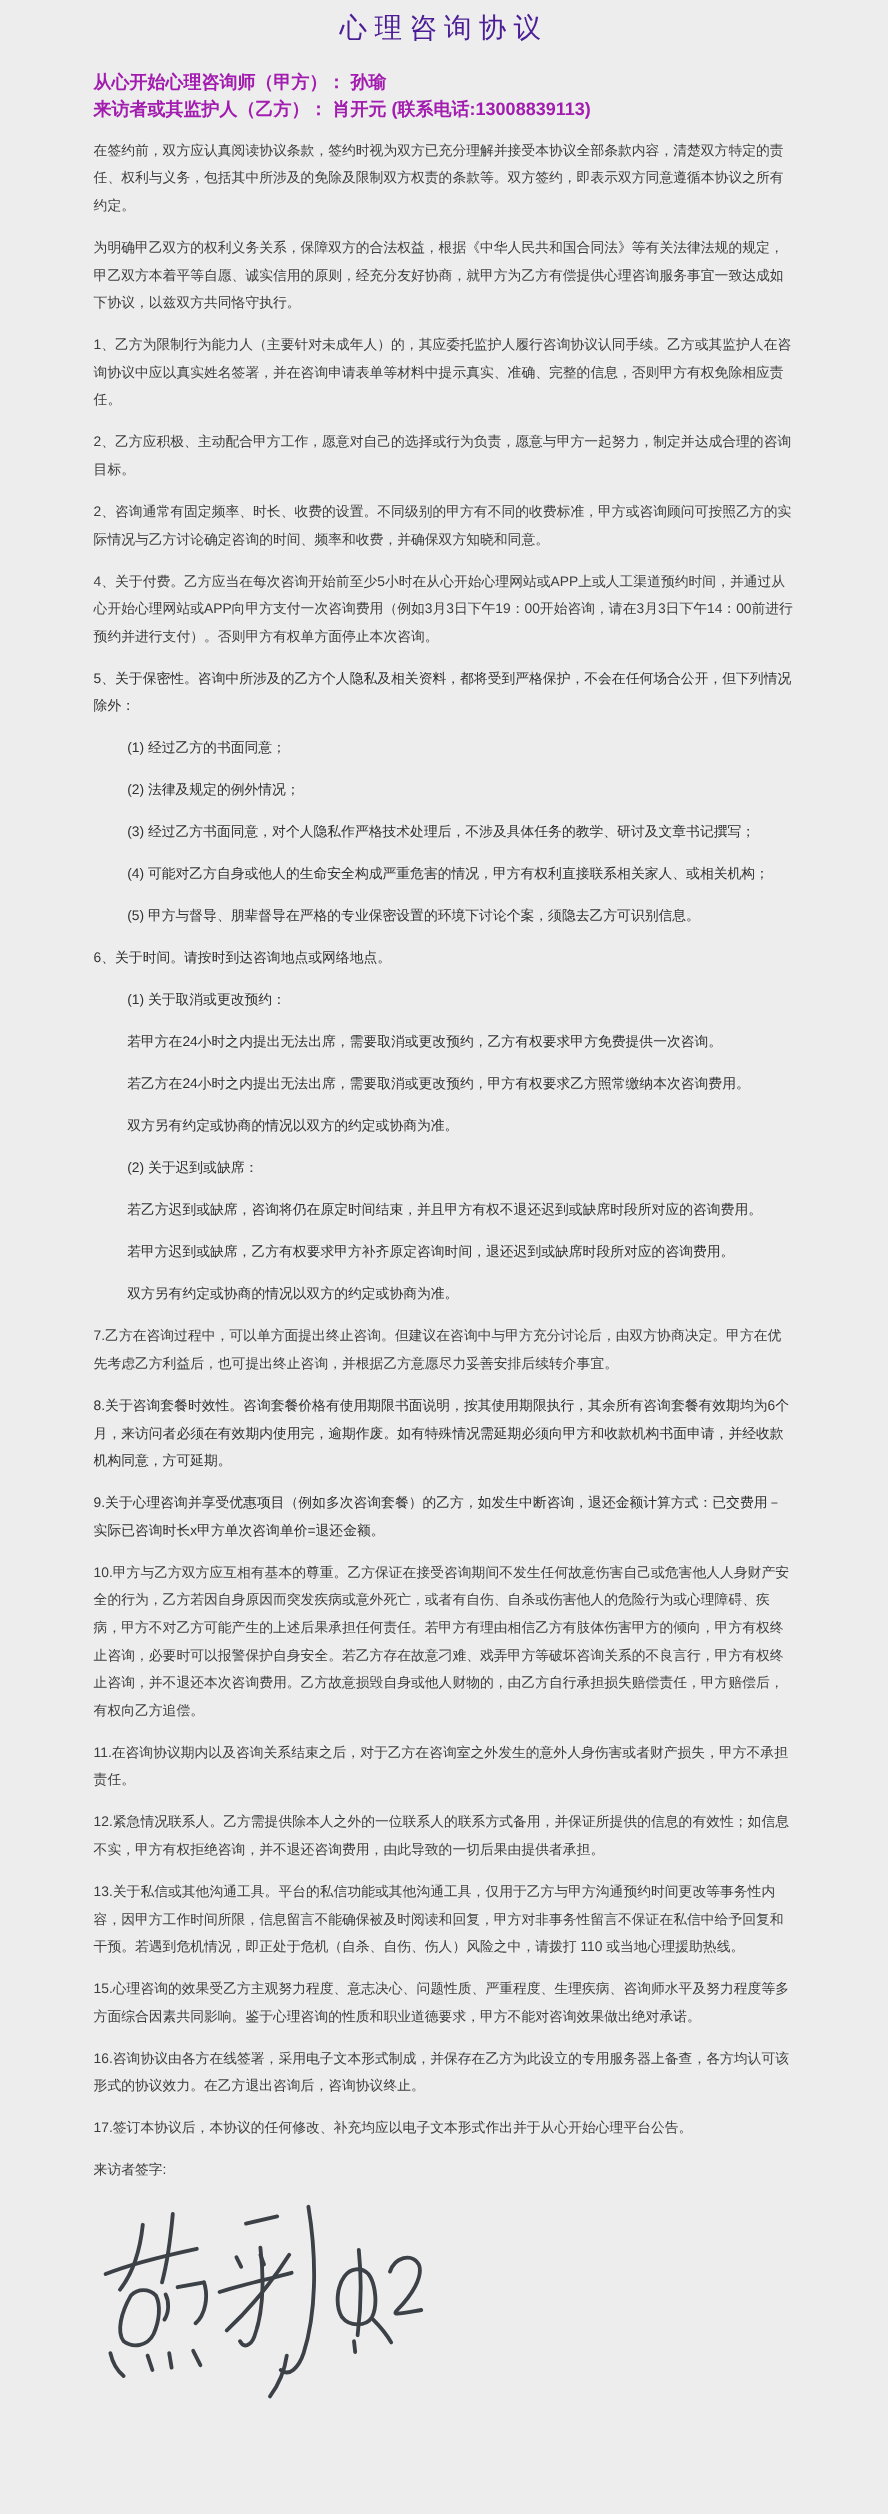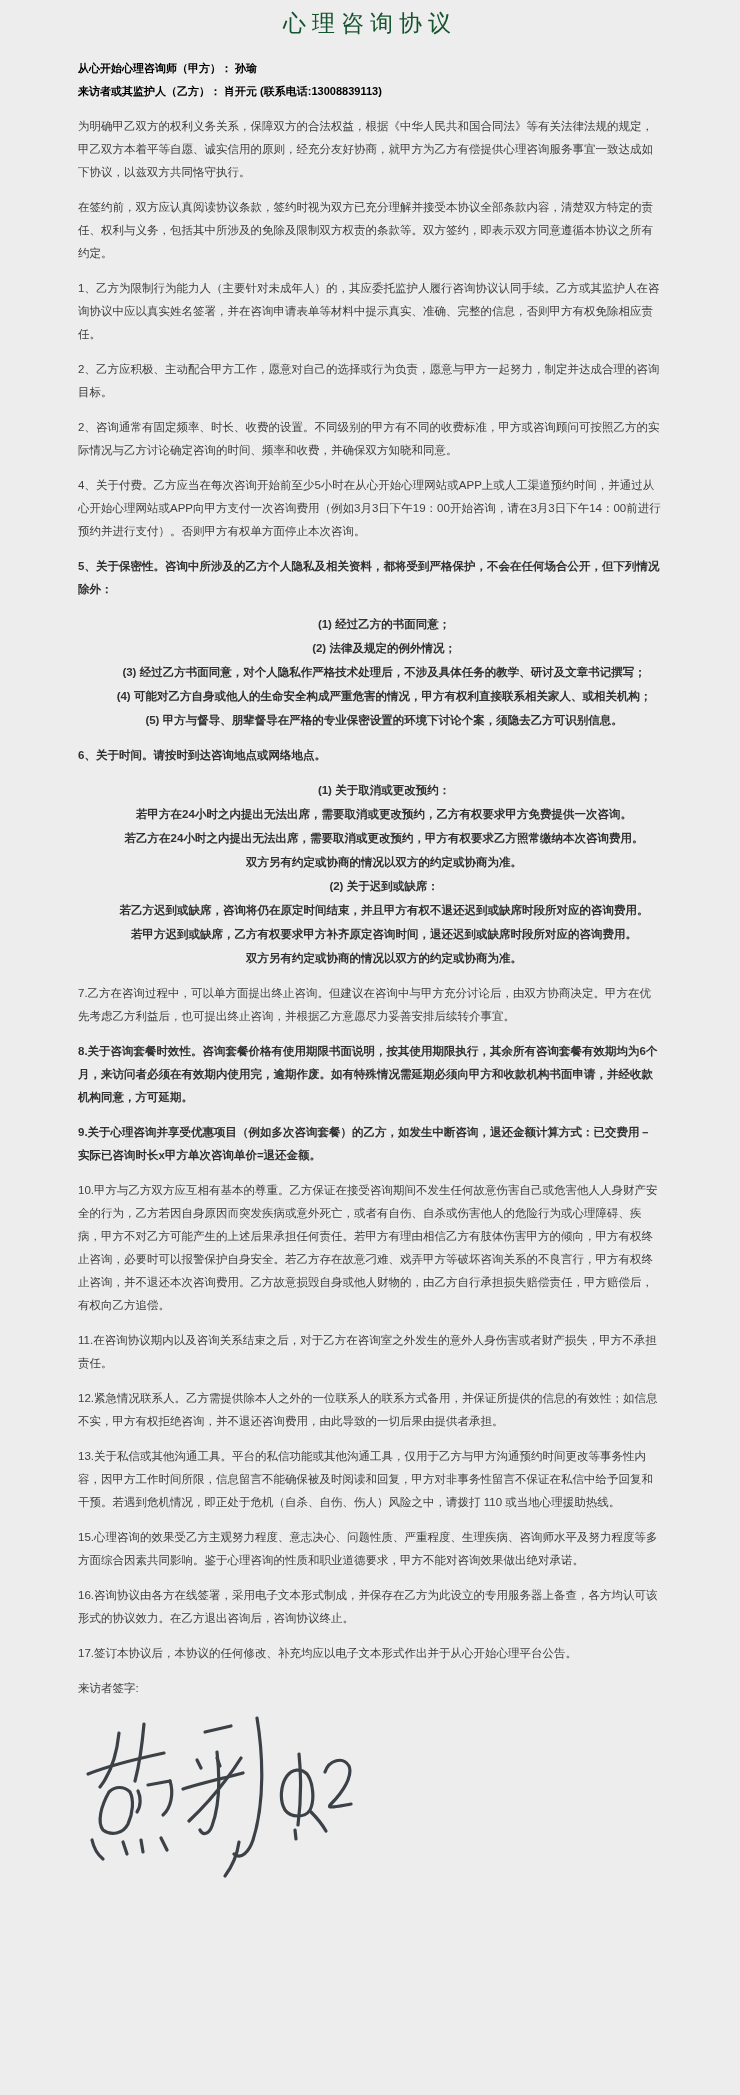--- a/index.html
+++ b/index.html
@@ -6,45 +6,45 @@
   body{background:#ededed;}
   .page{
     width:740px;height:2095px;box-sizing:border-box;
     margin:0 auto;background:#ededed;overflow:hidden;
     padding:6px 78px 0 78px;
     font-family:"Liberation Sans","DejaVu Sans",sans-serif;
     color:#3d3d3d;font-size:11.5px;line-height:23px;
   }
   .title{
     text-align:center;font-size:23px;line-height:34px;font-weight:400;
-    letter-spacing:6px;color:#14532d;margin:0;
+    letter-spacing:6px;color:#4c1d95;margin:0;
   }
-  .party{font-weight:700;color:#000000;font-size:11px;margin:0;}
+  .party{font-weight:700;color:#a21caf;font-size:15px;margin:0;}
   .party-a{margin-top:17px;}
   .party-b{}
   p.par{margin:12px 0;}
-  p.tight{margin:1px 0;text-align:center;}
-  .b{font-weight:700;color:#313131;}
+  p.tight{margin:12px 0;}
+  .b{font-weight:400;color:#313131;}
   .ind{text-indent:28px;}
   .sig-label{margin:26px 0 0 0;}
   .sig-wrap{margin-top:4px;height:176px;}
   .sig-wrap svg{display:block;}
 </style>
 </head>
 <body>
 
 <div class="page">
 
   <h1 class="title">心理咨询协议</h1>
 
   <p class="party party-a">从心开始心理咨询师（甲方）： 孙瑜</p>
   <p class="party party-b">来访者或其监护人（乙方）： 肖开元 (联系电话:13008839113)</p>
 
+  <p class="par">在签约前，双方应认真阅读协议条款，签约时视为双方已充分理解并接受本协议全部条款内容，清楚双方特定的责任、权利与义务，包括其中所涉及的免除及限制双方权责的条款等。双方签约，即表示双方同意遵循本协议之所有约定。</p>
   <p class="par">为明确甲乙双方的权利义务关系，保障双方的合法权益，根据《中华人民共和国合同法》等有关法律法规的规定，甲乙双方本着平等自愿、诚实信用的原则，经充分友好协商，就甲方为乙方有偿提供心理咨询服务事宜一致达成如下协议，以兹双方共同恪守执行。</p>
-  <p class="par">在签约前，双方应认真阅读协议条款，签约时视为双方已充分理解并接受本协议全部条款内容，清楚双方特定的责任、权利与义务，包括其中所涉及的免除及限制双方权责的条款等。双方签约，即表示双方同意遵循本协议之所有约定。</p>
 
   <p class="par">1、乙方为限制行为能力人（主要针对未成年人）的，其应委托监护人履行咨询协议认同手续。乙方或其监护人在咨询协议中应以真实姓名签署，并在咨询申请表单等材料中提示真实、准确、完整的信息，否则甲方有权免除相应责任。</p>
   <p class="par">2、乙方应积极、主动配合甲方工作，愿意对自己的选择或行为负责，愿意与甲方一起努力，制定并达成合理的咨询目标。</p>
   <p class="par">2、咨询通常有固定频率、时长、收费的设置。不同级别的甲方有不同的收费标准，甲方或咨询顾问可按照乙方的实际情况与乙方讨论确定咨询的时间、频率和收费，并确保双方知晓和同意。</p>
   <p class="par">4、关于付费。乙方应当在每次咨询开始前至少5小时在从心开始心理网站或APP上或人工渠道预约时间，并通过从心开始心理网站或APP向甲方支付一次咨询费用（例如3月3日下午19：00开始咨询，请在3月3日下午14：00前进行预约并进行支付）。否则甲方有权单方面停止本次咨询。</p>
 
   <p class="par b">5、关于保密性。咨询中所涉及的乙方个人隐私及相关资料，都将受到严格保护，不会在任何场合公开，但下列情况除外：</p>
   <p class="tight b ind">(1) 经过乙方的书面同意；</p>
   <p class="tight b ind">(2) 法律及规定的例外情况；</p>
   <p class="tight b ind">(3) 经过乙方书面同意，对个人隐私作严格技术处理后，不涉及具体任务的教学、研讨及文章书记撰写；</p>

